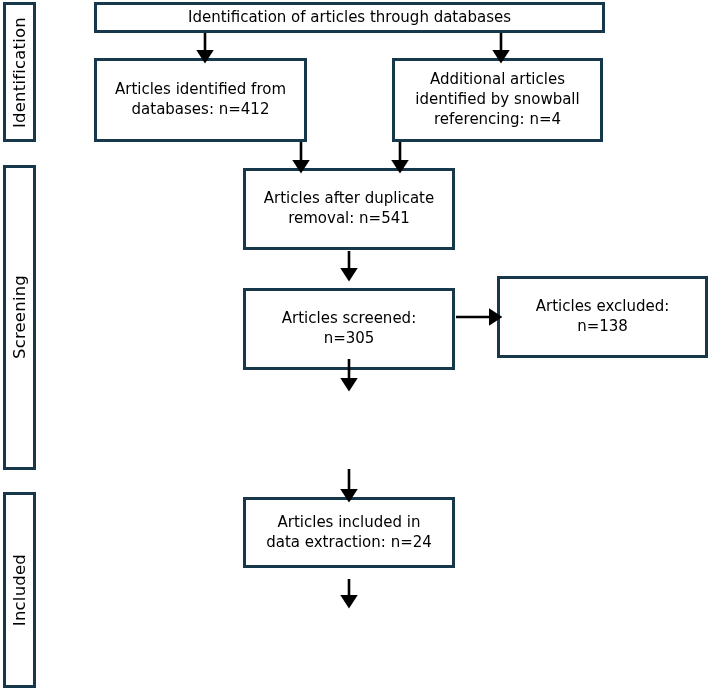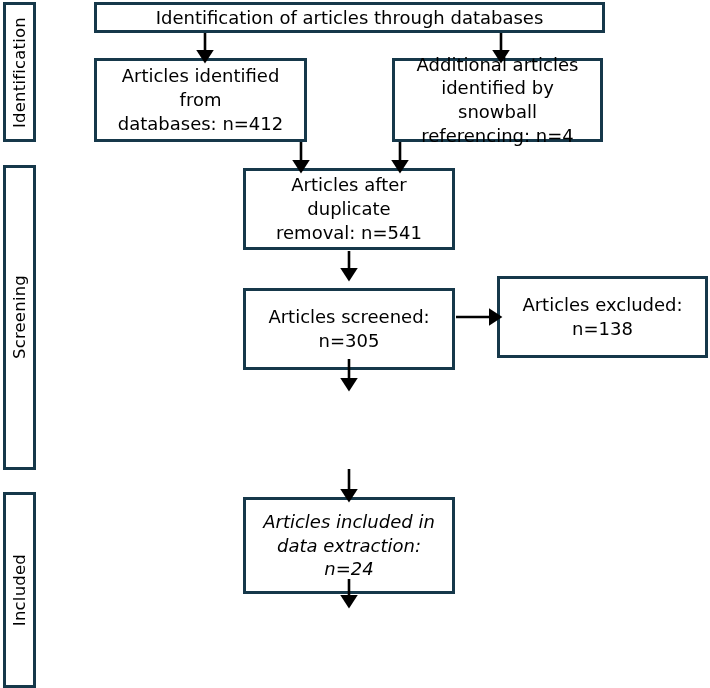--- a/index.html
+++ b/index.html
@@ -21,21 +21,21 @@
   .box {
     position: absolute;
     box-sizing: border-box;
     background: #ffffff;
     border: 3px solid #16384a;
     display: flex;
     align-items: center;
     justify-content: center;
     text-align: center;
     color: #000000;
-    font-size: 18px;
+    font-size: 15px;
     line-height: 1.32;
     padding: 2px 6px;
     white-space: pre-line;
     font-family: "DejaVu Sans", sans-serif;
   }
   .stage {
     position: absolute;
     box-sizing: border-box;
     background: #ffffff;
     border: 3px solid #16384a;
@@ -91,21 +91,21 @@
   <div class="box" style="left:243px; top:168px; width:212px; height:82px;">Articles after duplicate
 removal: n=541</div>
 
   <div class="box" style="left:243px; top:288px; width:212px; height:82px;">Articles screened:
 n=305</div>
 
   <div class="box" style="left:497px; top:276px; width:211px; height:82px;">Articles excluded:
 n=138</div>
 
 
-  <div class="box" style="left:243px; top:497px; width:212px; height:97px;font-style:italic;">Articles included in
+  <div class="box" style="left:243px; top:497px; width:212px; height:71px;">Articles included in
 data extraction: n=24</div>
 
 
   <svg class="arrow-layer" viewBox="0 0 710 688" width="710" height="688">
     <defs>
       <marker id="ah" markerWidth="9" markerHeight="9" refX="1.2" refY="3.4" orient="auto" markerUnits="strokeWidth">
         <path d="M0,0 L0,6.8 L5.2,3.4 z" fill="#000000"></path>
       </marker>
     </defs>
 

